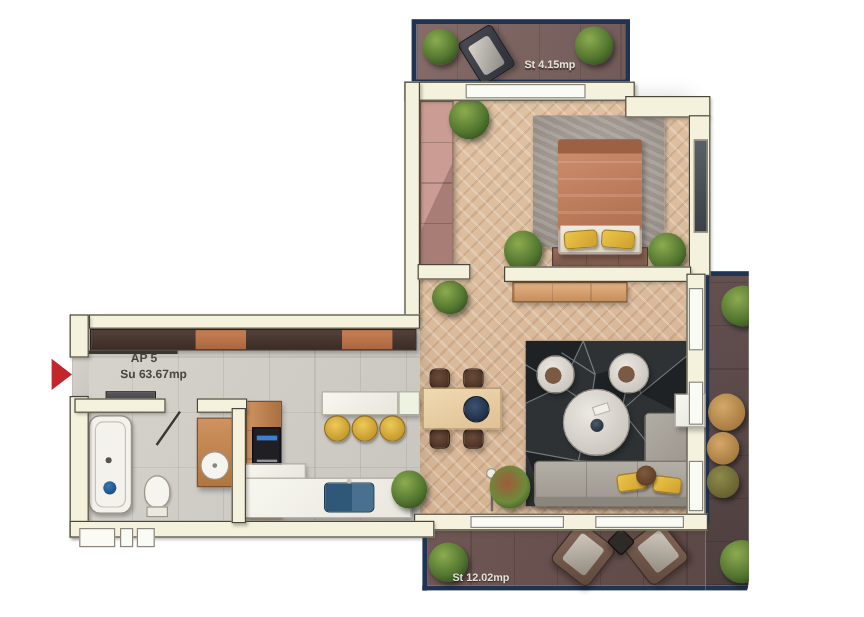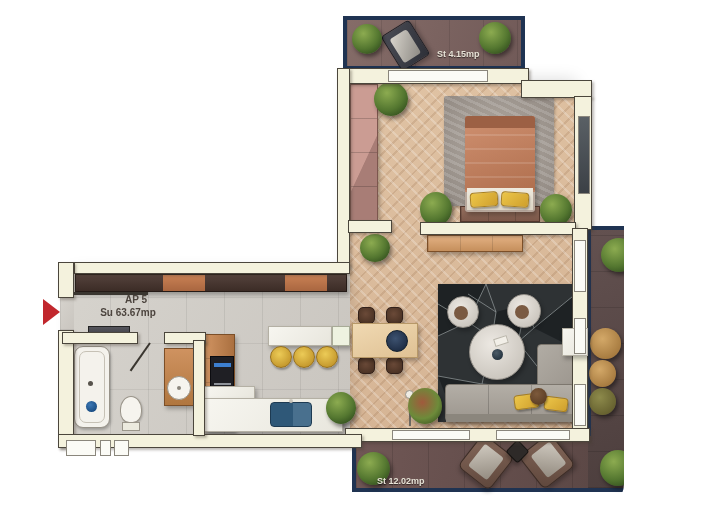--- a/index.html
+++ b/index.html
@@ -215,21 +215,21 @@
   <div class="abs" style="left:293px;top:346px;width:22px;height:22px;border-radius:50%;z-index:24;background:radial-gradient(circle at 42% 36%,#eccb57,#c2952a 80%);border:1px solid #96701d;box-shadow:1px 2px 2px rgba(0,0,0,.3);"></div>
   <div class="abs" style="left:316px;top:346px;width:22px;height:22px;border-radius:50%;z-index:24;background:radial-gradient(circle at 42% 36%,#eccb57,#c2952a 80%);border:1px solid #96701d;box-shadow:1px 2px 2px rgba(0,0,0,.3);"></div>
   <div class="abs bush" style="left:326px;top:392px;width:30px;height:32px;"></div>
 
   <div class="abs furn" style="left:75px;top:274px;width:272px;height:18px;z-index:20;background:linear-gradient(180deg,#52403a 8%,#3c2c26);border:1px solid #241a16;">
     <div class="abs" style="left:87px;top:0;width:42px;height:16px;background:linear-gradient(180deg,#c98154,#a96640);"></div>
     <div class="abs" style="left:209px;top:0;width:42px;height:16px;background:linear-gradient(180deg,#c98154,#a96640);"></div>
   </div>
   <div class="abs" style="left:74px;top:292px;width:74px;height:3px;background:#3a3630;z-index:42;"></div>
   <div class="abs arrow-right" style="left:43px;top:299px;"></div>
-  <div class="abs lbl-dark" style="left:100px;top:294px;width:72px;">AP 5</div>
+  <div class="abs lbl-dark" style="left:84px;top:294px;width:72px;">AP 5</div>
   <div class="abs lbl-dark" style="left:84px;top:307px;width:88px;">Su 63.67mp</div>
 
   <div class="abs" style="left:88px;top:326px;width:42px;height:15px;background:linear-gradient(180deg,#55555c,#36363c);border:1px solid #222;z-index:21;"></div>
   <div class="abs" style="left:74px;top:346px;width:36px;height:82px;background:#f4f2ec;border:1px solid #979288;border-radius:9px;z-index:20;box-shadow:1px 2px 3px rgba(0,0,0,.25);">
     <div class="abs" style="left:4px;top:4px;width:26px;height:72px;border:1px solid #c6c1b5;border-radius:7px;"></div>
     <div class="abs" style="left:13px;top:34px;width:5px;height:5px;border-radius:50%;background:#57534c;"></div>
     <div class="abs" style="left:11px;top:54px;width:11px;height:11px;border-radius:50%;background:radial-gradient(circle at 40% 35%,#3b77b4,#174a80 80%);"></div>
   </div>
   <div class="abs" style="left:120px;top:396px;width:22px;height:27px;background:#f6f4ee;border:1px solid #9a958a;border-radius:50% 50% 42% 42%;z-index:20;box-shadow:1px 1px 2px rgba(0,0,0,.2);"></div>
   <div class="abs" style="left:122px;top:422px;width:18px;height:9px;background:#eceade;border:1px solid #9a958a;z-index:20;"></div>

